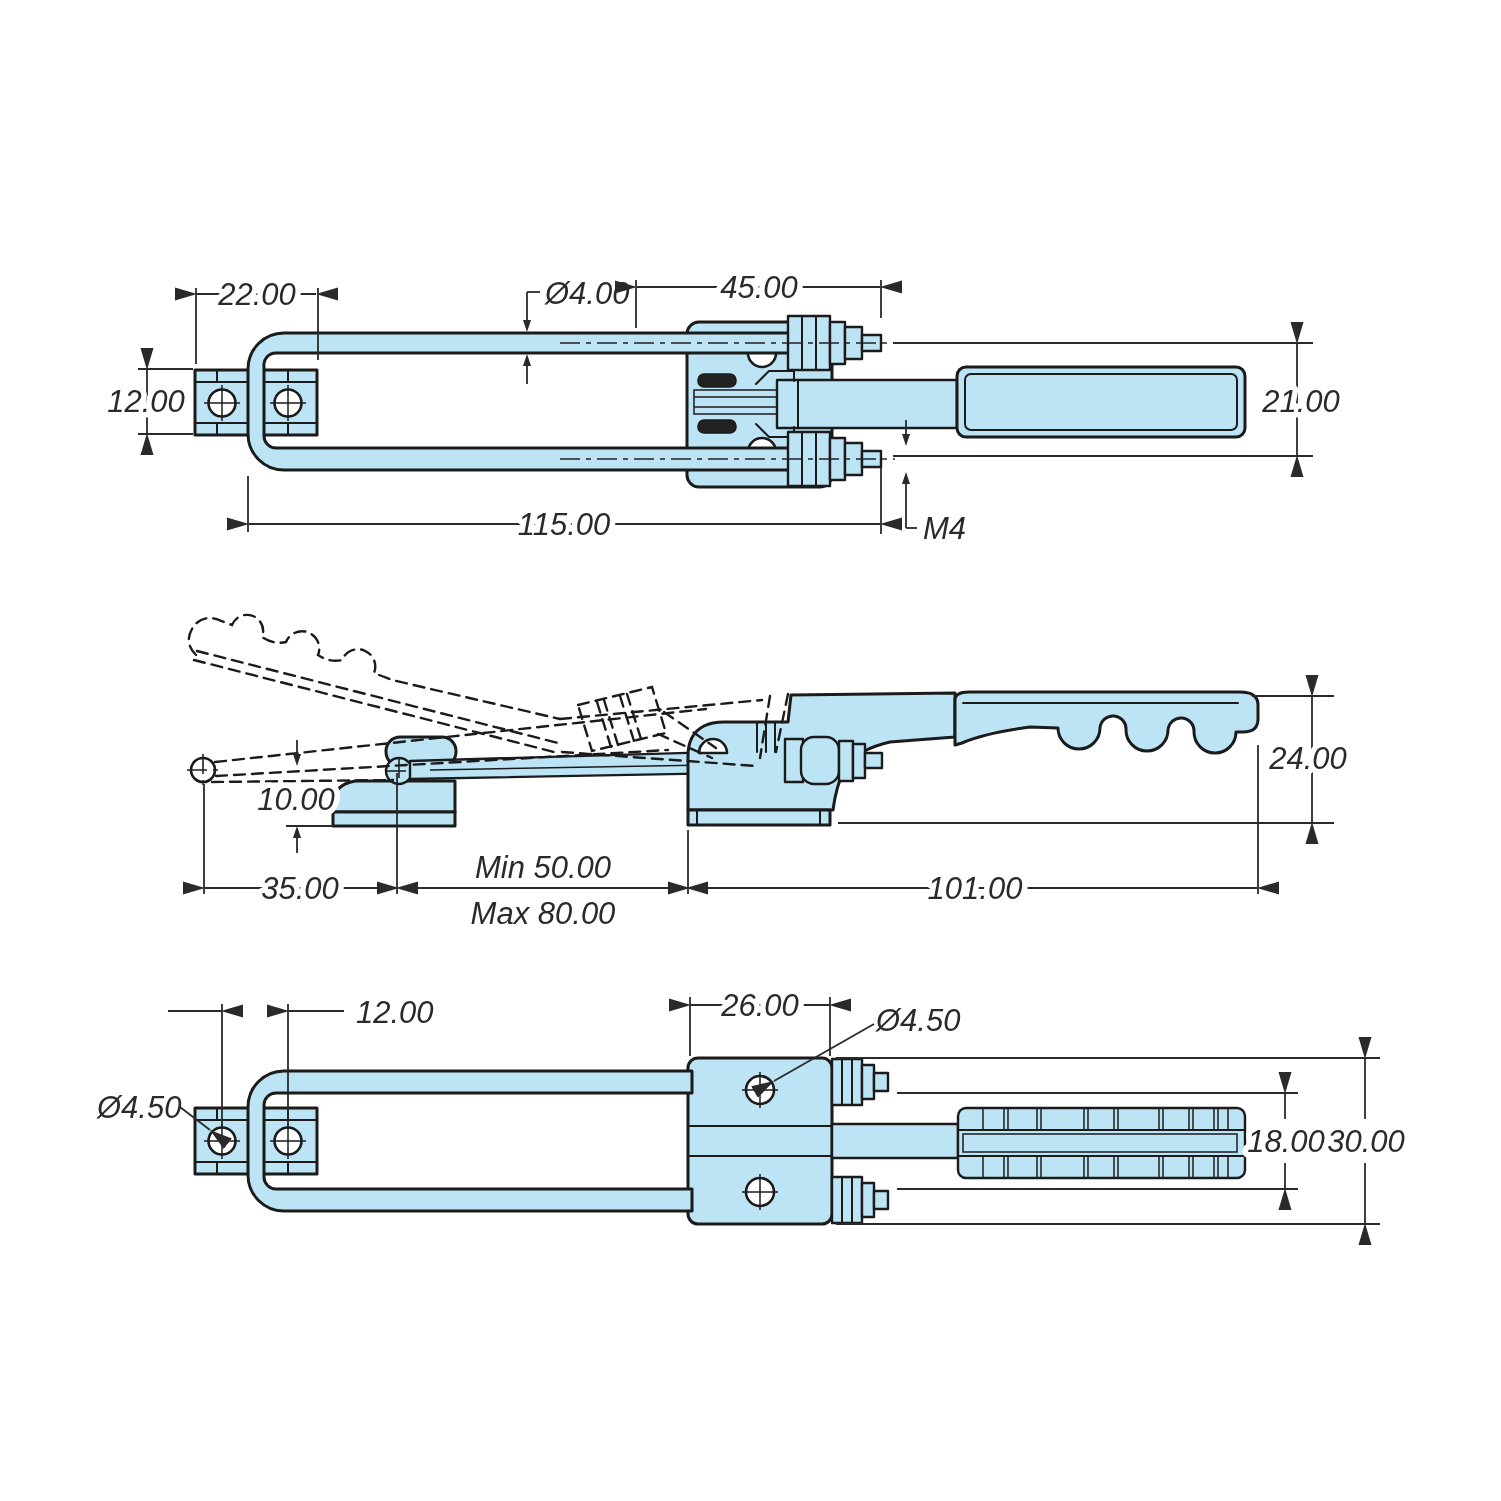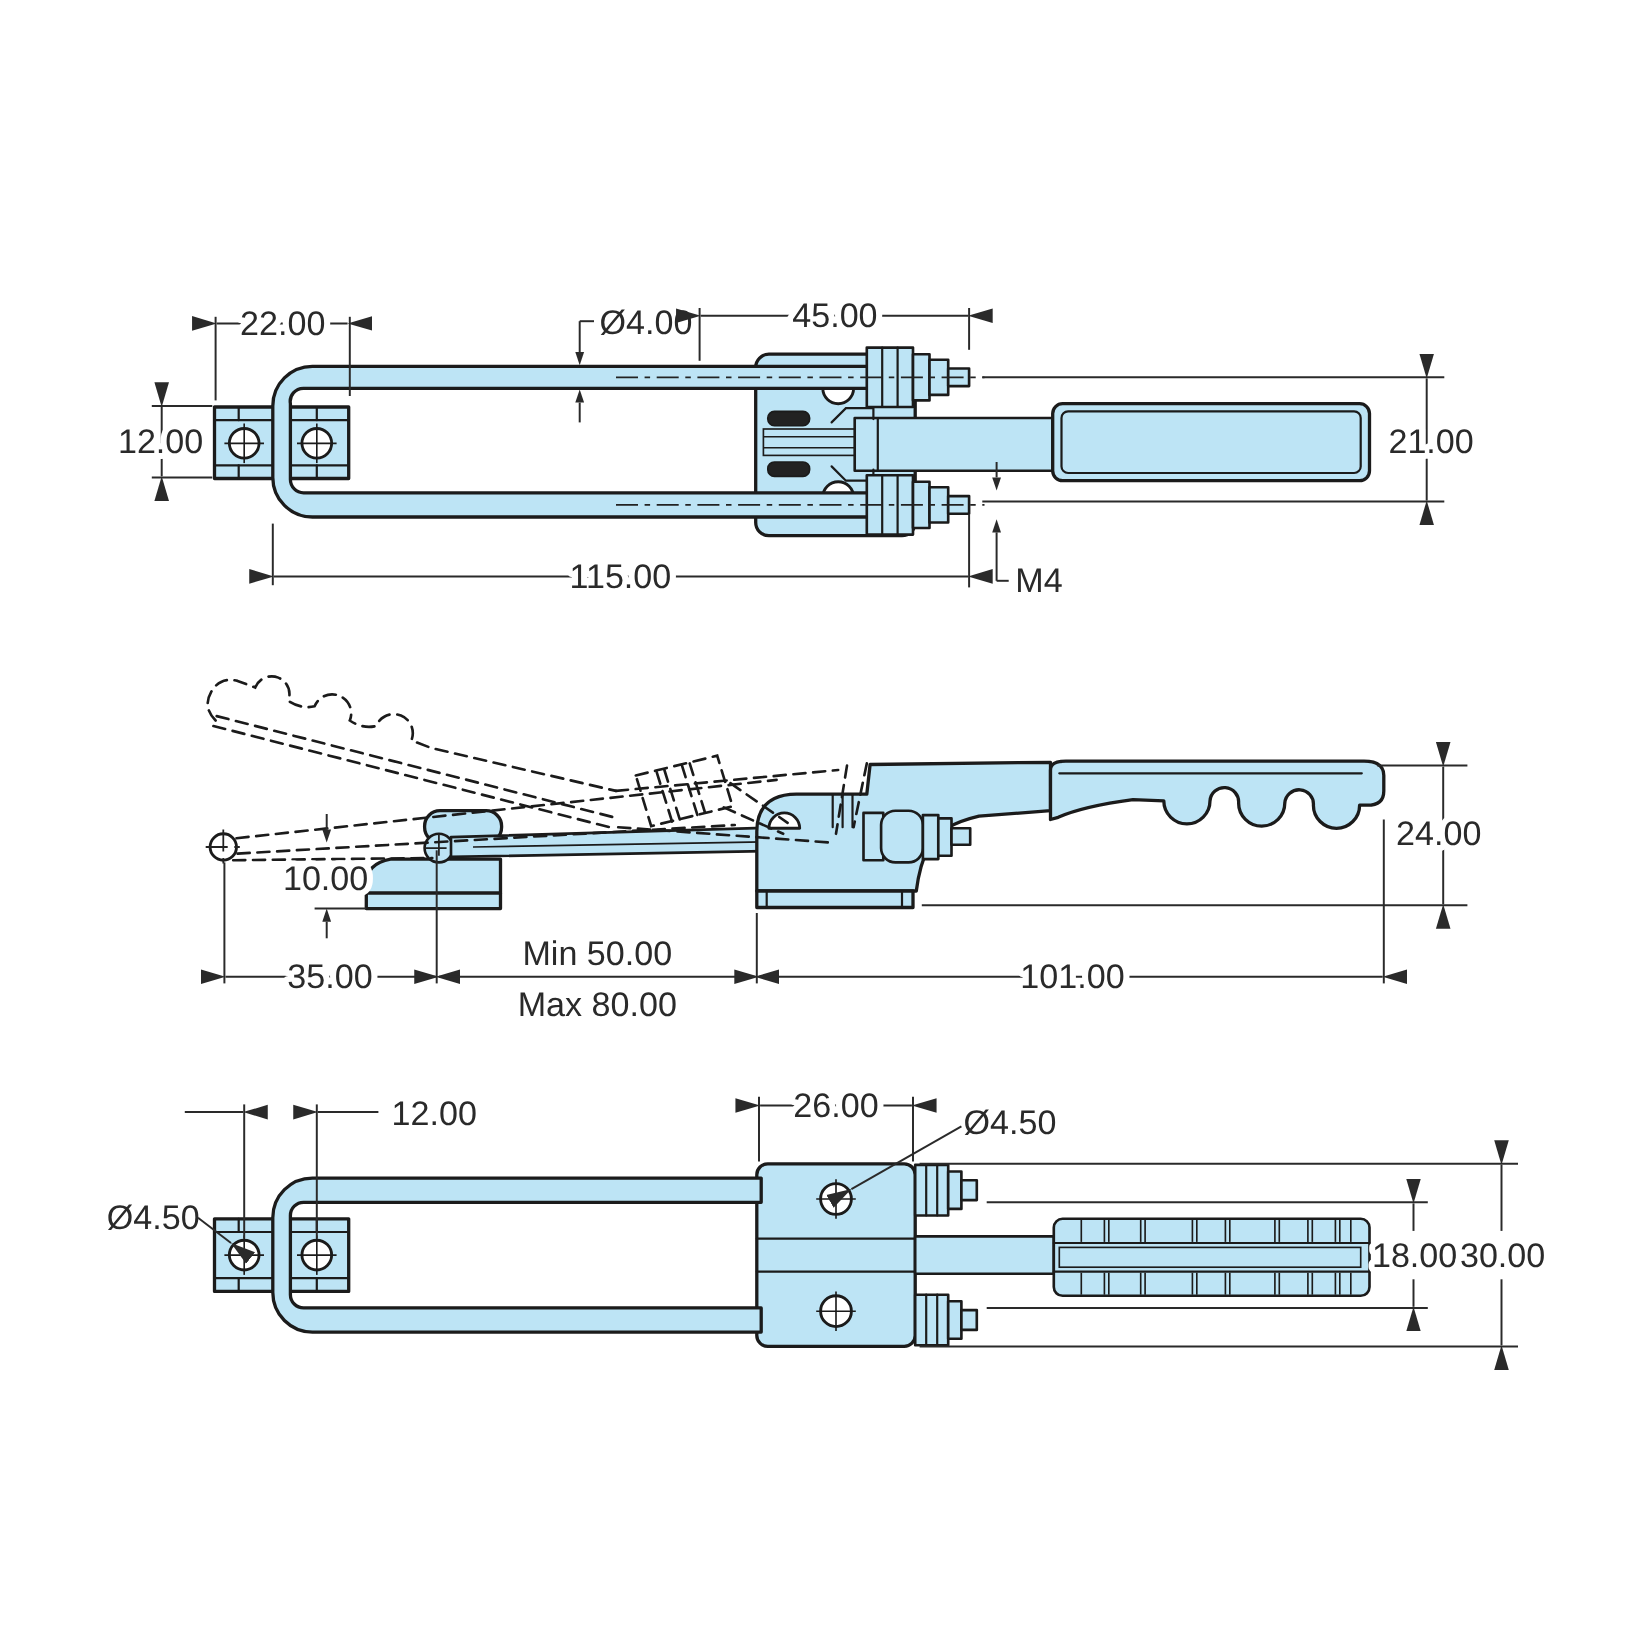--- a/index.html
+++ b/index.html
@@ -1,16 +1,16 @@
 <!DOCTYPE html>
 <html><head>
 <meta charset="utf-8">
 <style>
   html,body{margin:0;padding:0;background:#fff;}
-  .stage{width:1501px;height:1251px;background:#fff;position:relative;}
+  .stage{width:1501px;height:1251px;background:#fff;position:relative;font-style:italic;}
   svg{display:block;}
   .part{fill:#BDE4F5;stroke:#1b1b1b;stroke-width:3;stroke-linejoin:round;}
   .part2{fill:#BDE4F5;stroke:#1b1b1b;stroke-width:2.4;stroke-linejoin:round;}
   .whitepart{fill:#ffffff;stroke:#1b1b1b;stroke-width:2.6;stroke-linejoin:round;}
   .dark{fill:#222;stroke:#1b1b1b;stroke-width:1.5;}
   .ln{stroke:#1b1b1b;stroke-width:2;fill:none;stroke-linecap:round;}
   .lnthin{stroke:#1b1b1b;stroke-width:1.5;fill:none;}
   .cl{stroke:#222;stroke-width:1.6;fill:none;stroke-dasharray:20 6 5 6;}
   .dash{stroke:#1b1b1b;stroke-width:2.4;fill:none;stroke-dasharray:11 7;stroke-linecap:round;}
   .dim{stroke:#2a2a2a;stroke-width:1.8;fill:none;}

